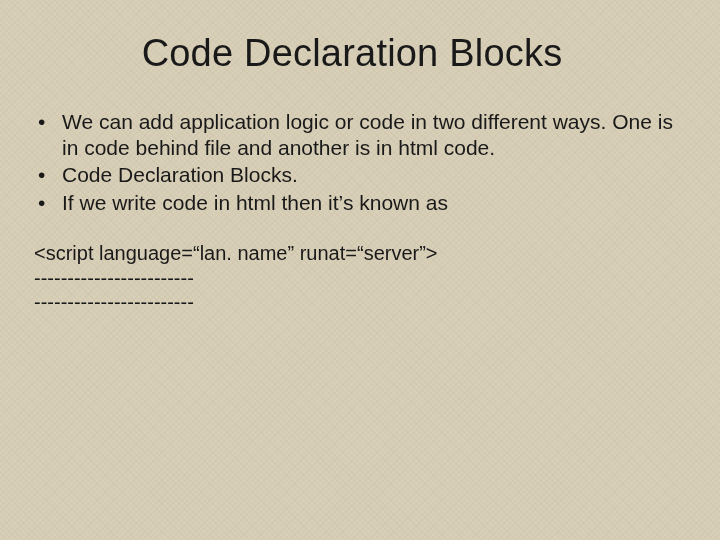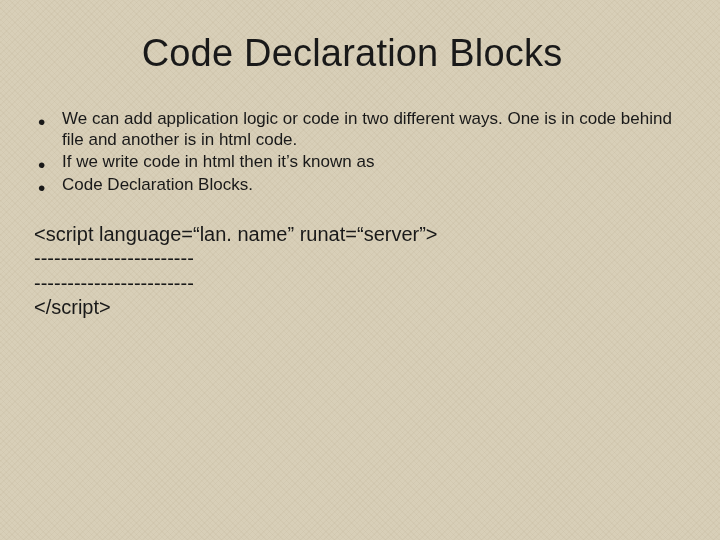--- a/index.html
+++ b/index.html
@@ -27,21 +27,21 @@
       margin-bottom: 34px;
       letter-spacing: 0.2px;
     }
     ul.bullets {
       list-style: none;
       margin: 0 0 26px 4px;
     }
     ul.bullets li {
       position: relative;
       padding-left: 28px;
-      font-size: 17px;
+      font-size: 21px;
       line-height: 1.22;
       margin-bottom: 2px;
     }
     ul.bullets li::before {
       content: "•";
       position: absolute;
       left: 4px;
       top: 0;
       font-size: 21px;
       line-height: 1.22;
@@ -54,23 +54,22 @@
     .code-block span { display: block; }
   </style>
 </head>
 <body>
 
 <div class="slide">
   <h1 class="title">Code Declaration Blocks</h1>
 
   <ul class="bullets">
     <li>We can add application logic or code in two different ways. One is in code behind file and another is in html code.</li>
+    <li>Code Declaration Blocks.</li>
     <li>If we write code in html then it’s known as</li>
-    <li>Code Declaration Blocks.</li>
   </ul>
 
   <div class="code-block">
     <span>&lt;script language=“lan. name” runat=“server”&gt;</span>
     <span>------------------------</span>
     <span>------------------------</span>
-    <span>&lt;/script&gt;</span>
   </div>
 </div>
 
 </body></html>

